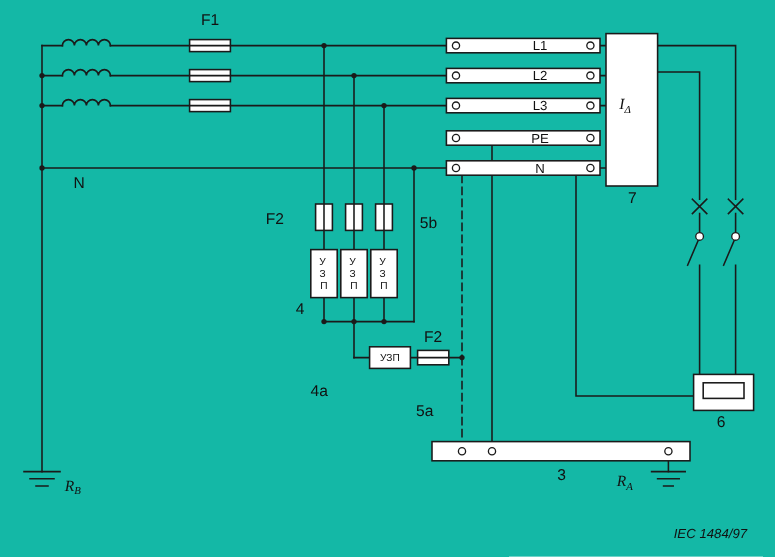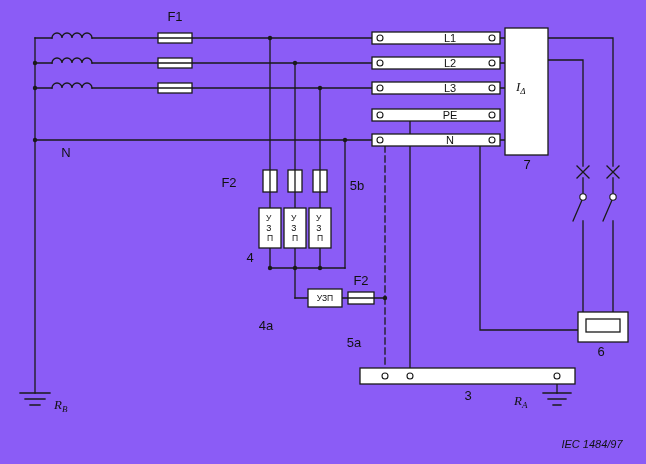--- a/index.html
+++ b/index.html
@@ -1,16 +1,16 @@
 <!DOCTYPE html>
 <html><head>
 <meta charset="utf-8">
 <style>
   html,body{margin:0;padding:0;background:#ffffff;}
-  .stage{position:relative;width:646px;height:464px;background:#8b5cf6;overflow:hidden;}
+  .stage{position:relative;width:646px;height:464px;background:#14b8a6;overflow:hidden;}
   svg{display:block;}
   .wire{stroke:#1a1a1a;stroke-width:1.3;fill:none;stroke-linecap:square;}
   .dashed{stroke-dasharray:6 4;}
   .box{fill:#ffffff;stroke:#1a1a1a;stroke-width:1.3;}
   .term{fill:#ffffff;stroke:#1a1a1a;stroke-width:1.1;}
   .dot{fill:#1a1a1a;stroke:none;}
   text{font-family:"Liberation Sans",sans-serif;fill:#111111;}
   .lbl{font-size:13px;}
   .lbl-sm{font-size:11px;}
   .cyr{font-size:8.5px;}

